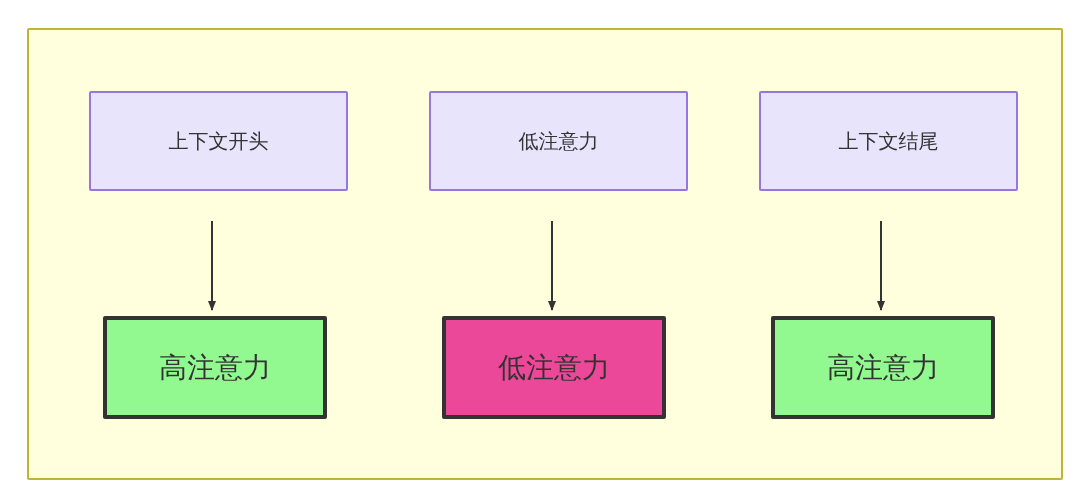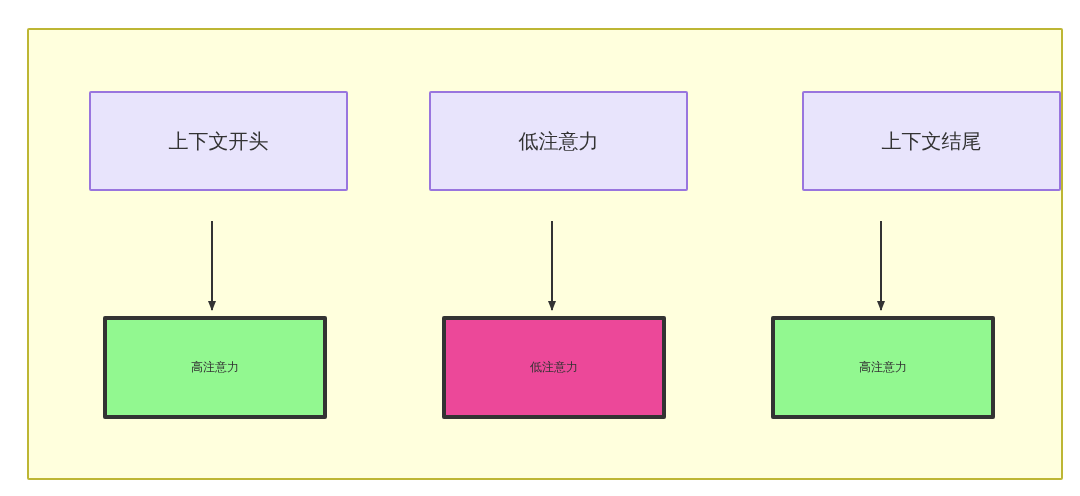--- a/index.html
+++ b/index.html
@@ -66,30 +66,30 @@
     border: 2px solid #9975de;
     border-radius: 2px;
     font-size: 20px;
   }
 
   .node-result {
     width: 224px;
     height: 103px;
     border: 4px solid #333333;
     border-radius: 2px;
-    font-size: 12px;
+    font-size: 28px;
   }
 
   .fill-high { background: #92f890; }
   .fill-low  { background: #ec4899; }
 
   
   #node-ctx-start  { left: 87px;  top: 91px; }
   #node-ctx-mid    { left: 427px; top: 91px; }
-  #node-ctx-end    { left: 757px; top: 91px; margin-left: 43px; }
+  #node-ctx-end    { left: 757px; top: 91px; }
 
   #node-attn-high-1 { left: 101px; top: 316px; }
   #node-attn-low    { left: 440px; top: 316px; }
   #node-attn-high-2 { left: 769px; top: 316px; }
 
   
   #edge-layer {
     position: absolute;
     left: 0;
     top: 0;

